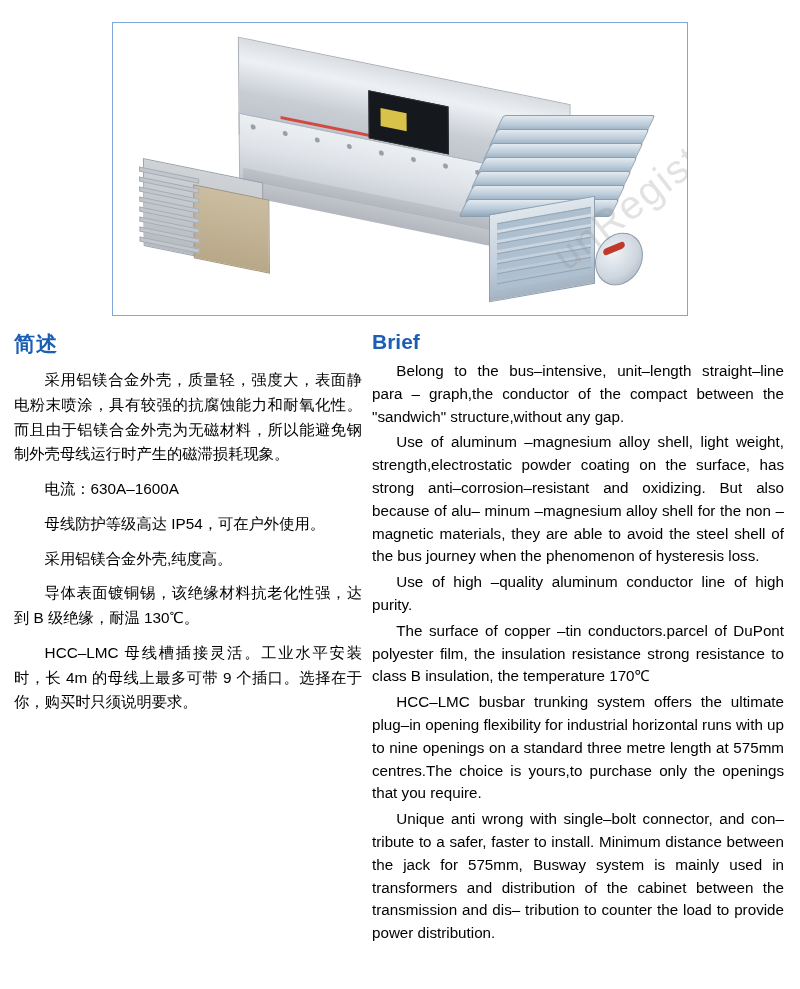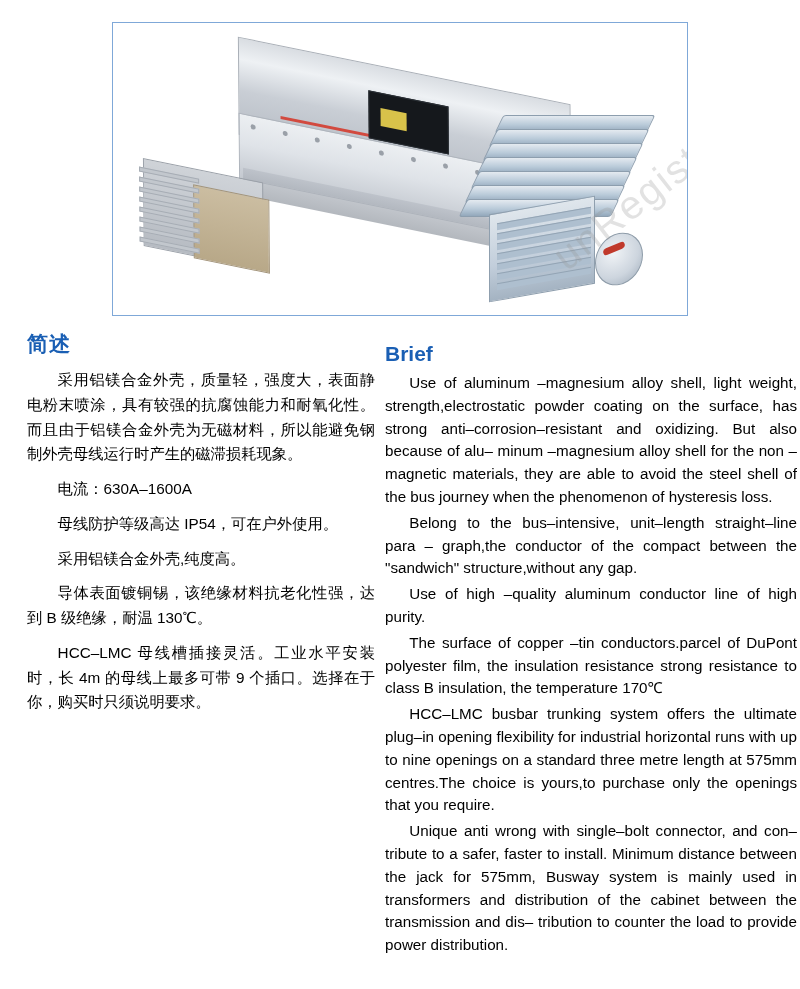--- a/index.html
+++ b/index.html
@@ -234,21 +234,21 @@
     transform: rotate(-38deg);
     transform-origin: left top;
     white-space: nowrap;
     pointer-events: none;
     user-select: none;
   }
 
   
   .columns {
     position: absolute;
-    left: 13px;
+    left: 0;
     top: 330px;
     width: 748px;
     height: 659px;
   }
   .col {
     position: absolute;
     top: 0;
   }
   .col-left {
     left: 14px;
@@ -262,21 +262,21 @@
     color: #1a5fb4;
     font-size: 21px;
     font-weight: bold;
     margin: 0 0 10px 0;
     letter-spacing: 1px;
   }
   .heading-en {
     color: #1a5fb4;
     font-size: 21px;
     font-weight: bold;
-    margin: 12px 0 6px 0;
+    margin: 0 0 6px 0;
   }
   p.body-cn {
     margin: 0 0 10px 0;
     font-size: 15.3px;
     line-height: 1.62;
     text-indent: 2em;
     text-align: justify;
   }
   p.body-en {
     margin: 0 0 3px 0;
@@ -359,21 +359,21 @@
     <p class="body-cn">采用铝镁合金外壳，质量轻，强度大，表面静电粉末喷涂，具有较强的抗腐蚀能力和耐氧化性。而且由于铝镁合金外壳为无磁材料，所以能避免钢制外壳母线运行时产生的磁滞损耗现象。</p>
     <p class="body-cn">电流：630A–1600A</p>
     <p class="body-cn">母线防护等级高达 IP54，可在户外使用。</p>
     <p class="body-cn">采用铝镁合金外壳,纯度高。</p>
     <p class="body-cn">导体表面镀铜锡，该绝缘材料抗老化性强，达到 B 级绝缘，耐温 130℃。</p>
     <p class="body-cn">HCC–LMC 母线槽插接灵活。工业水平安装时，长 4m 的母线上最多可带 9 个插口。选择在于你，购买时只须说明要求。</p>
   </div>
 
   <div class="col col-right">
     <h2 class="heading-en">Brief</h2>
+    <p class="body-en">Belong to the bus–intensive, unit–length straight–line para – graph,the conductor of the compact between the "sandwich" structure,without any gap.</p>
     <p class="body-en">Use of aluminum –magnesium alloy shell, light weight, strength,electrostatic powder coating on the surface, has strong anti–corrosion–resistant and oxidizing. But also because of alu– minum –magnesium alloy shell for the non –magnetic materials, they are able to avoid the steel shell of the bus journey when the phenomenon of hysteresis loss.</p>
-    <p class="body-en">Belong to the bus–intensive, unit–length straight–line para – graph,the conductor of the compact between the "sandwich" structure,without any gap.</p>
     <p class="body-en">Use of high –quality aluminum conductor line of high purity.</p>
     <p class="body-en">The surface of copper –tin conductors.parcel of DuPont polyester film, the insulation resistance strong resistance to class B insulation, the temperature 170℃</p>
     <p class="body-en">HCC–LMC busbar trunking system offers the ultimate plug–in opening flexibility for industrial horizontal runs with up to nine openings on a standard three metre length at 575mm centres.The choice is yours,to purchase only the openings that you require.</p>
     <p class="body-en">Unique anti wrong with single–bolt connector, and con– tribute to a safer, faster to install. Minimum distance between the jack for 575mm, Busway system is mainly used in transformers and distribution of the cabinet between the transmission and dis– tribution to counter the load to provide power distribution.</p>
   </div>
 
 </div>
 
 </body></html>

